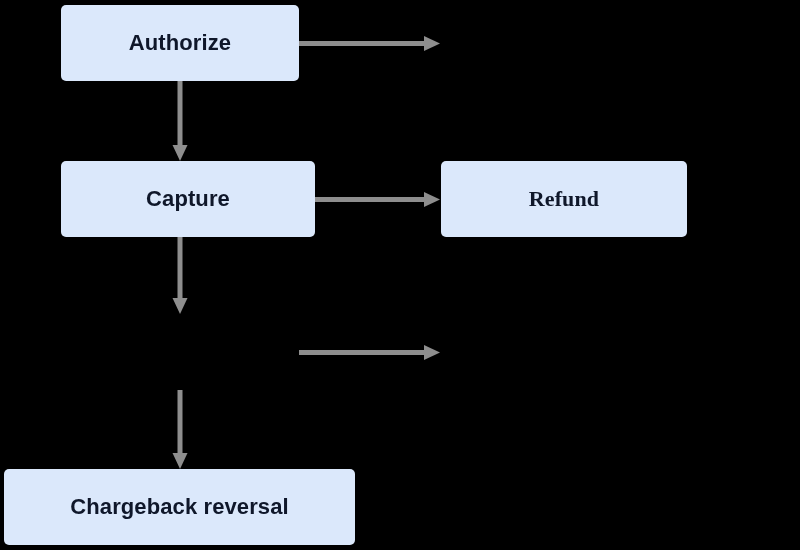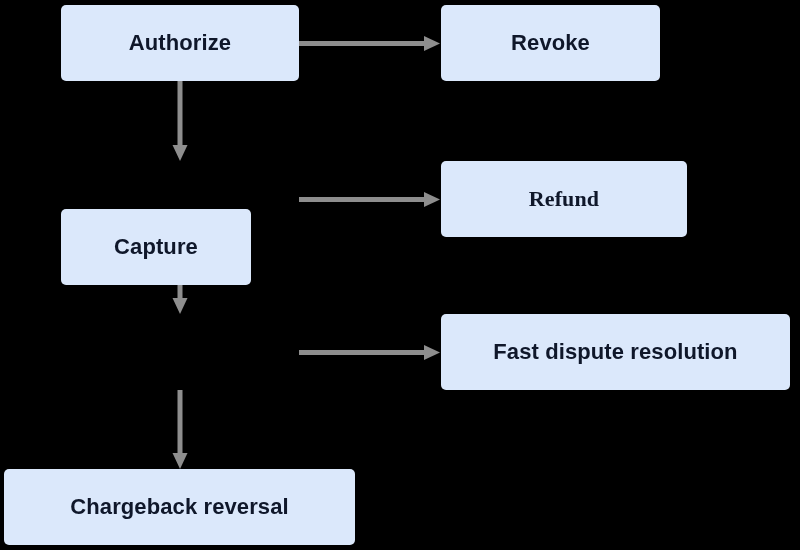--- a/index.html
+++ b/index.html
@@ -33,21 +33,21 @@
     line-height: 1;
     white-space: nowrap;
     user-select: none;
   }
   .node-label {
     display: block;
   }
   
   .n-authorize       { left: 61px;  top: 5px;   width: 238px; height: 76px; }
   .n-revoke          { left: 441px; top: 5px;   width: 219px; height: 76px; }
-  .n-capture         { left: 61px;  top: 161px; width: 190px; height: 76px; margin-top: 48px; }
+  .n-capture         { left: 61px;  top: 161px; width: 254px; height: 76px; }
   .n-refund          { left: 441px; top: 161px; width: 246px; height: 76px; font-family: Liberation Serif, serif; }
   .n-dispute         { left: 61px;  top: 314px; width: 238px; height: 76px; }
   .n-fastdispute     { left: 441px; top: 314px; width: 349px; height: 76px; }
   .n-chargeback      { left: 4px;   top: 469px; width: 351px; height: 76px; }
 
   
   .edge {
     position: absolute;
     left: 0;
     top: 0;
@@ -99,34 +99,28 @@
     <g>
       <line class="edge-line" x1="180" y1="390" x2="180" y2="456"></line>
       <polygon class="edge-head" points="180,469 172.5,453 187.5,453"></polygon>
     </g>
   </svg>
 
   <div class="node n-authorize">
     <span class="node-label">Authorize</span>
   </div>
 
-  <div class="node n-revoke">
-    <span class="node-label">Revoke</span>
-  </div>
 
   <div class="node n-capture">
     <span class="node-label">Capture</span>
   </div>
 
   <div class="node n-refund">
     <span class="node-label">Refund</span>
   </div>
 
 
-  <div class="node n-fastdispute">
-    <span class="node-label">Fast dispute resolution</span>
-  </div>
 
   <div class="node n-chargeback">
     <span class="node-label">Chargeback reversal</span>
   </div>
 
 </div>
 
 </body></html>

